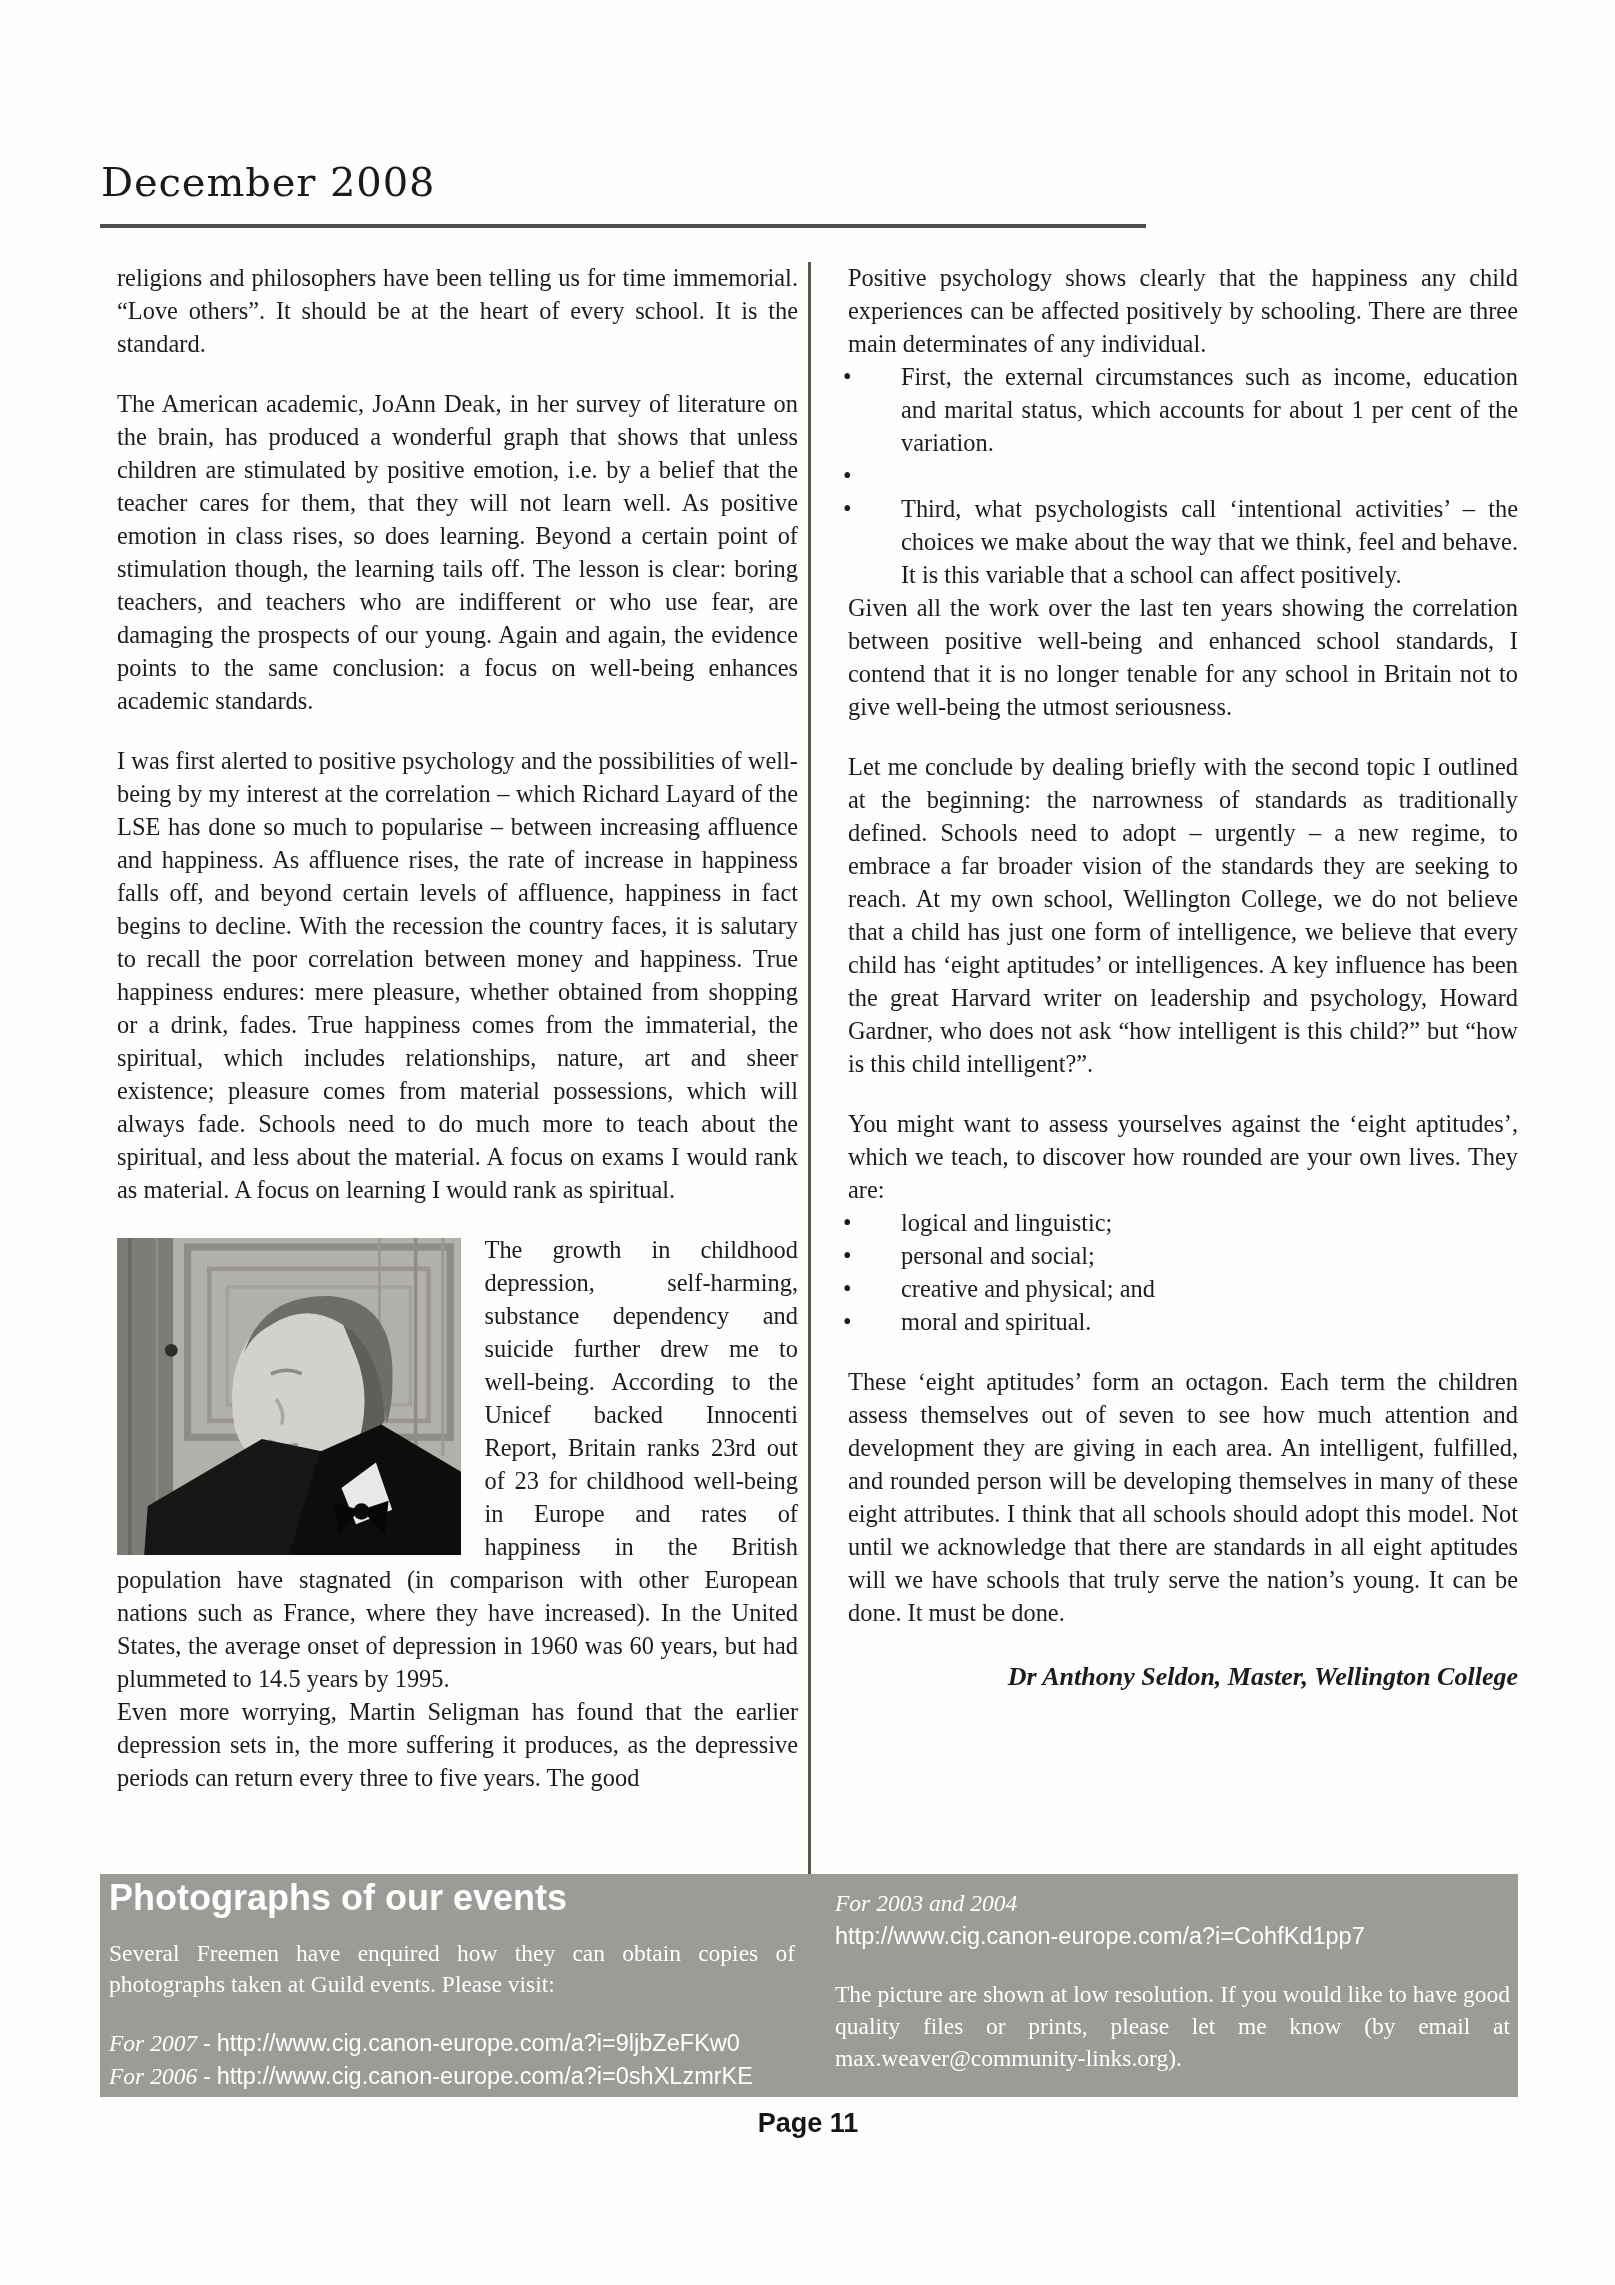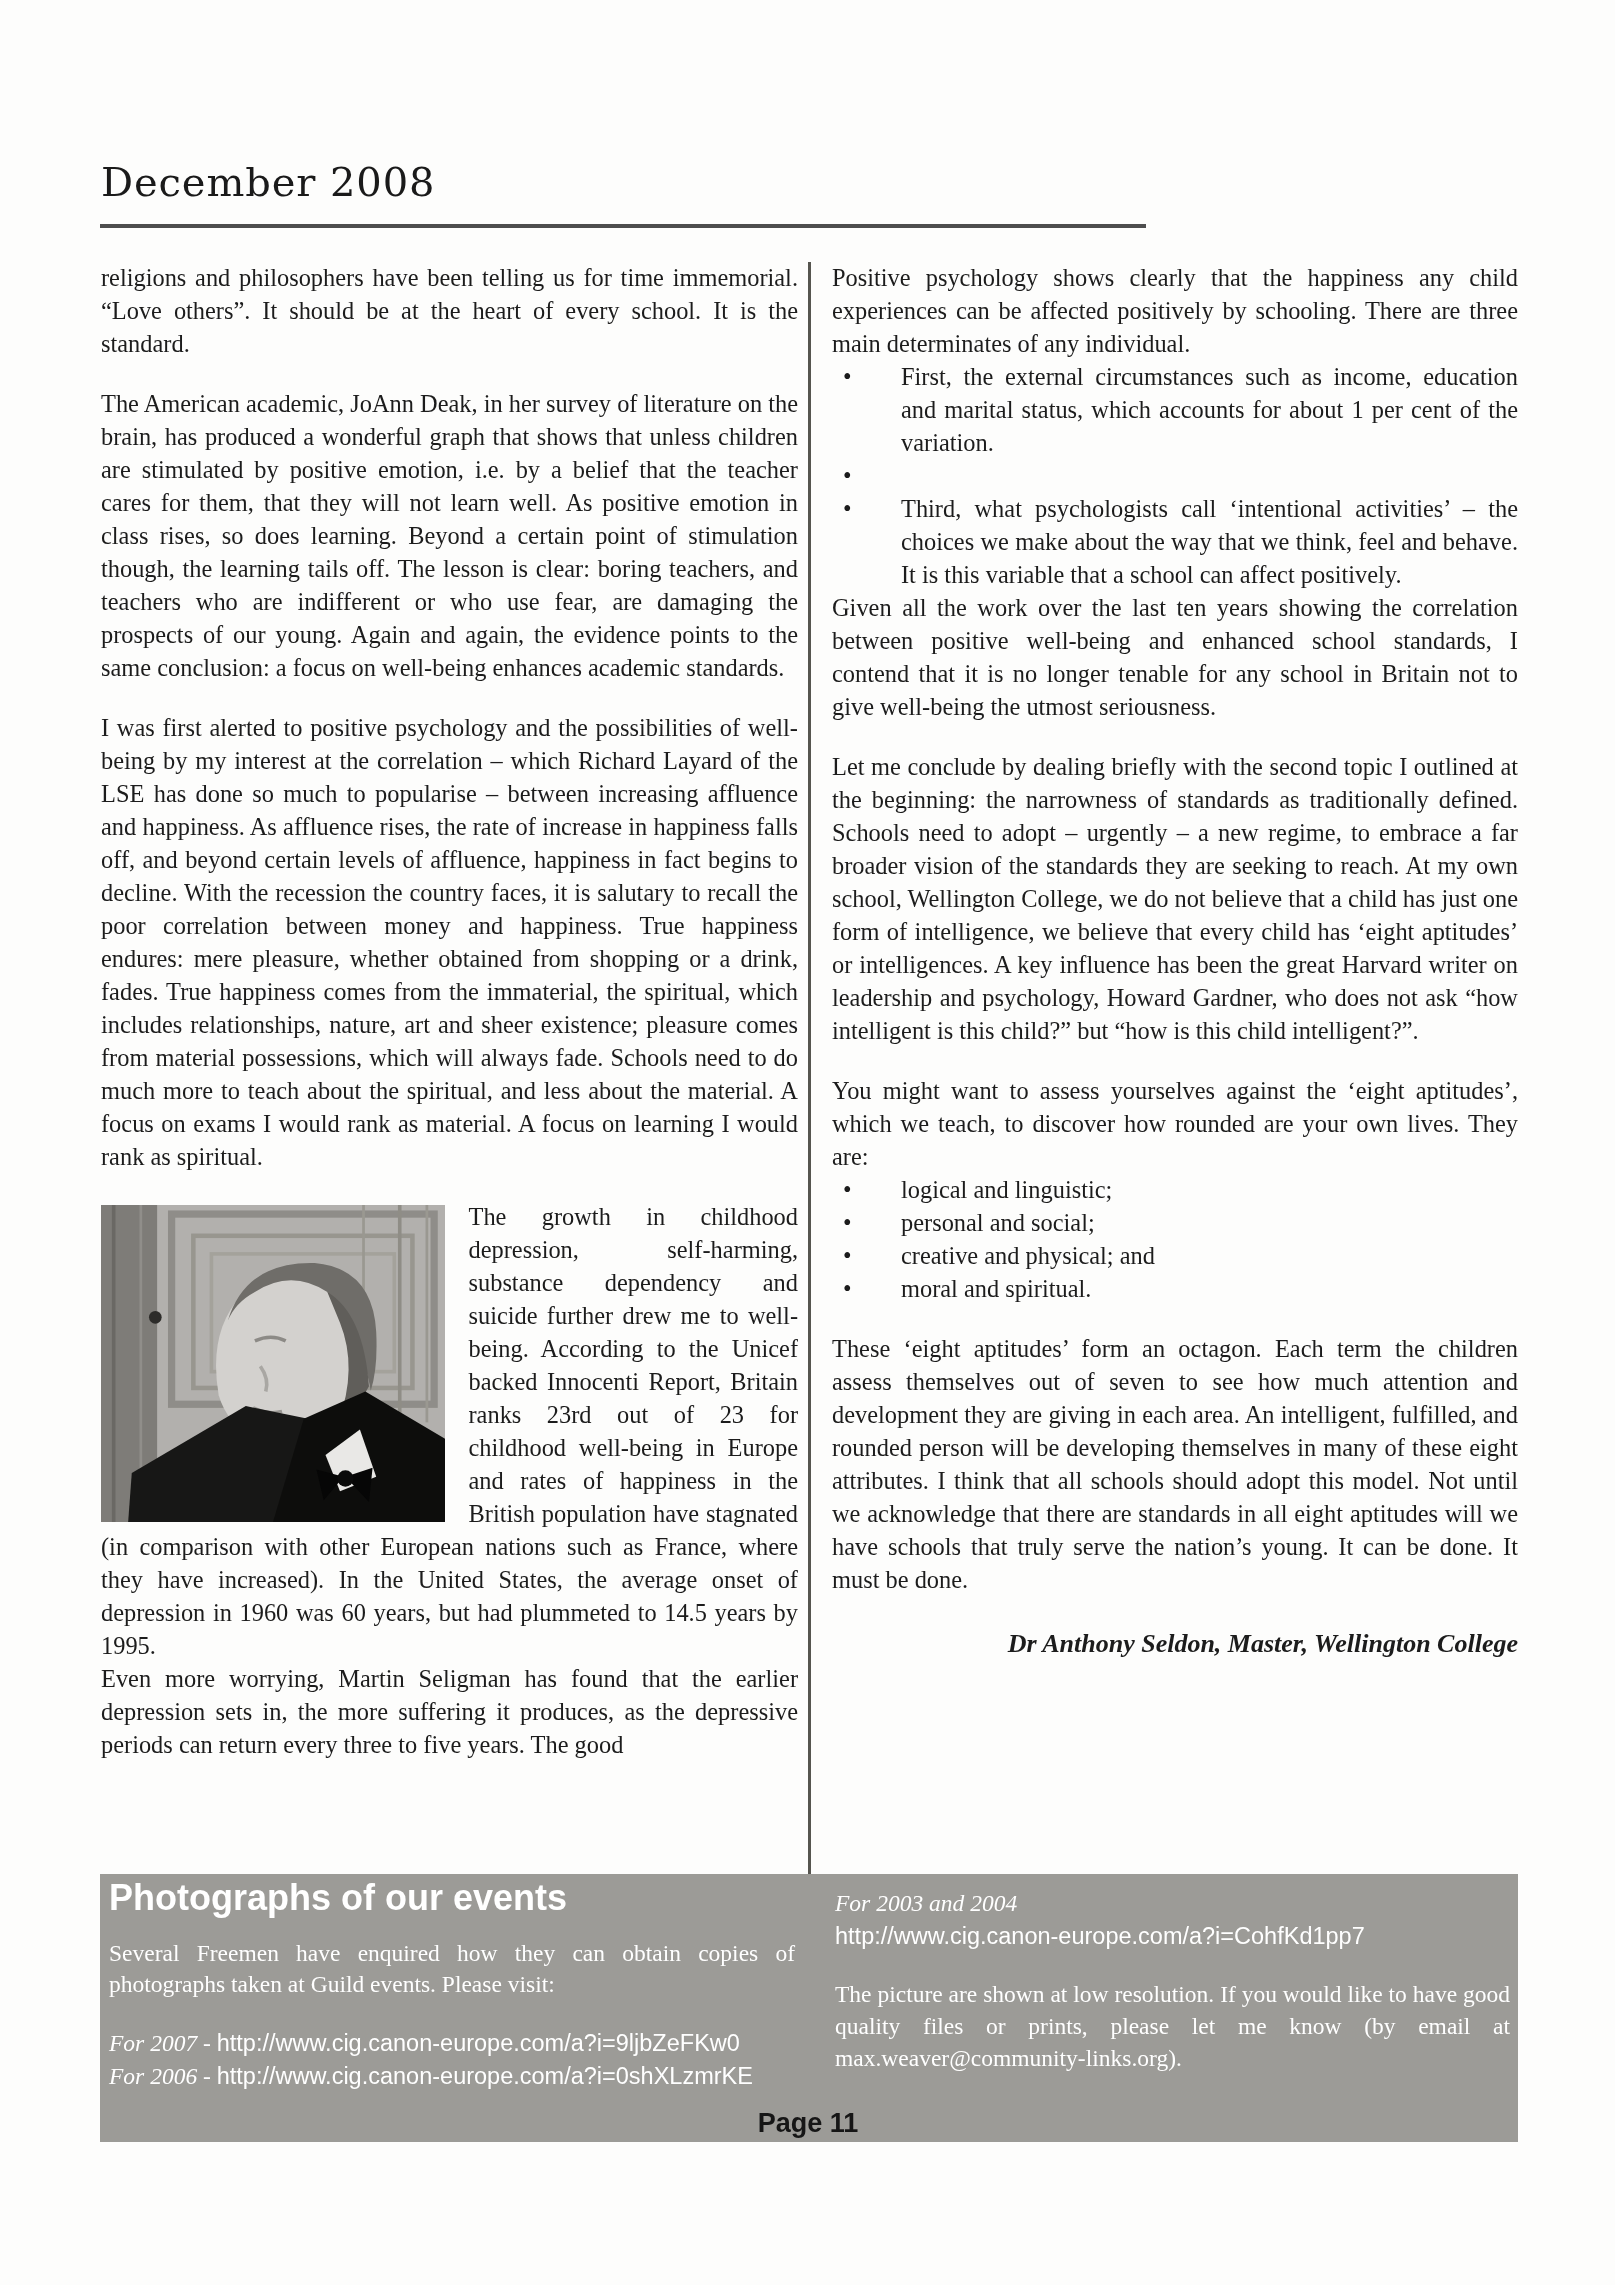--- a/index.html
+++ b/index.html
@@ -27,39 +27,39 @@
     position:absolute;top:261px;
     font-size:24.4px;line-height:33px;
     text-align:justify;
   }
   .col-left{left:101px;width:697px;height:1617px;overflow:hidden;}
   .col-right{left:832px;width:686px;height:1617px;overflow:hidden;}
   .col-divider{
     position:absolute;left:808px;top:262px;
     width:2.7px;height:1835px;background:#56554f;
   }
-  .para{margin:0 0 27px 0;}
+  .para{margin:0 0 27px 16px;}
   .para.tight{margin-bottom:0;}
   .bullet-list{margin:0;}
   .bullet-item{display:flex;}
   .bullet-dot{flex:none;width:69px;padding-left:11px;box-sizing:border-box;text-align:left;}
   .bullet-text{flex:1;text-align:justify;}
   .photo-wrap{
     float:left;width:344px;height:317px;
     margin:5.4px 23.5px 7.2px 0;
     background:#b5b3b0;
   }
   .photo-wrap svg{display:block;width:100%;height:100%;}
   .signature{
     text-align:right;font-style:italic;font-weight:600;
     font-size:26px;margin-top:31px;
   }
   .band{
     position:absolute;left:100px;top:1874px;
-    width:1418px;height:268px;background:#9c9b97;
+    width:1418px;height:223px;background:#9c9b97;
   }
   .band-left{position:absolute;left:9px;top:3.6px;width:686px;}
   .band-right{position:absolute;left:735px;top:12.7px;width:675px;}
   .band-heading{
     font-family:"Liberation Sans", sans-serif;
     font-weight:bold;font-size:36px;line-height:40px;
     color:#ffffff;letter-spacing:0px;
   }
   .band-text{
     font-size:23.5px;line-height:31px;color:#ffffff;

